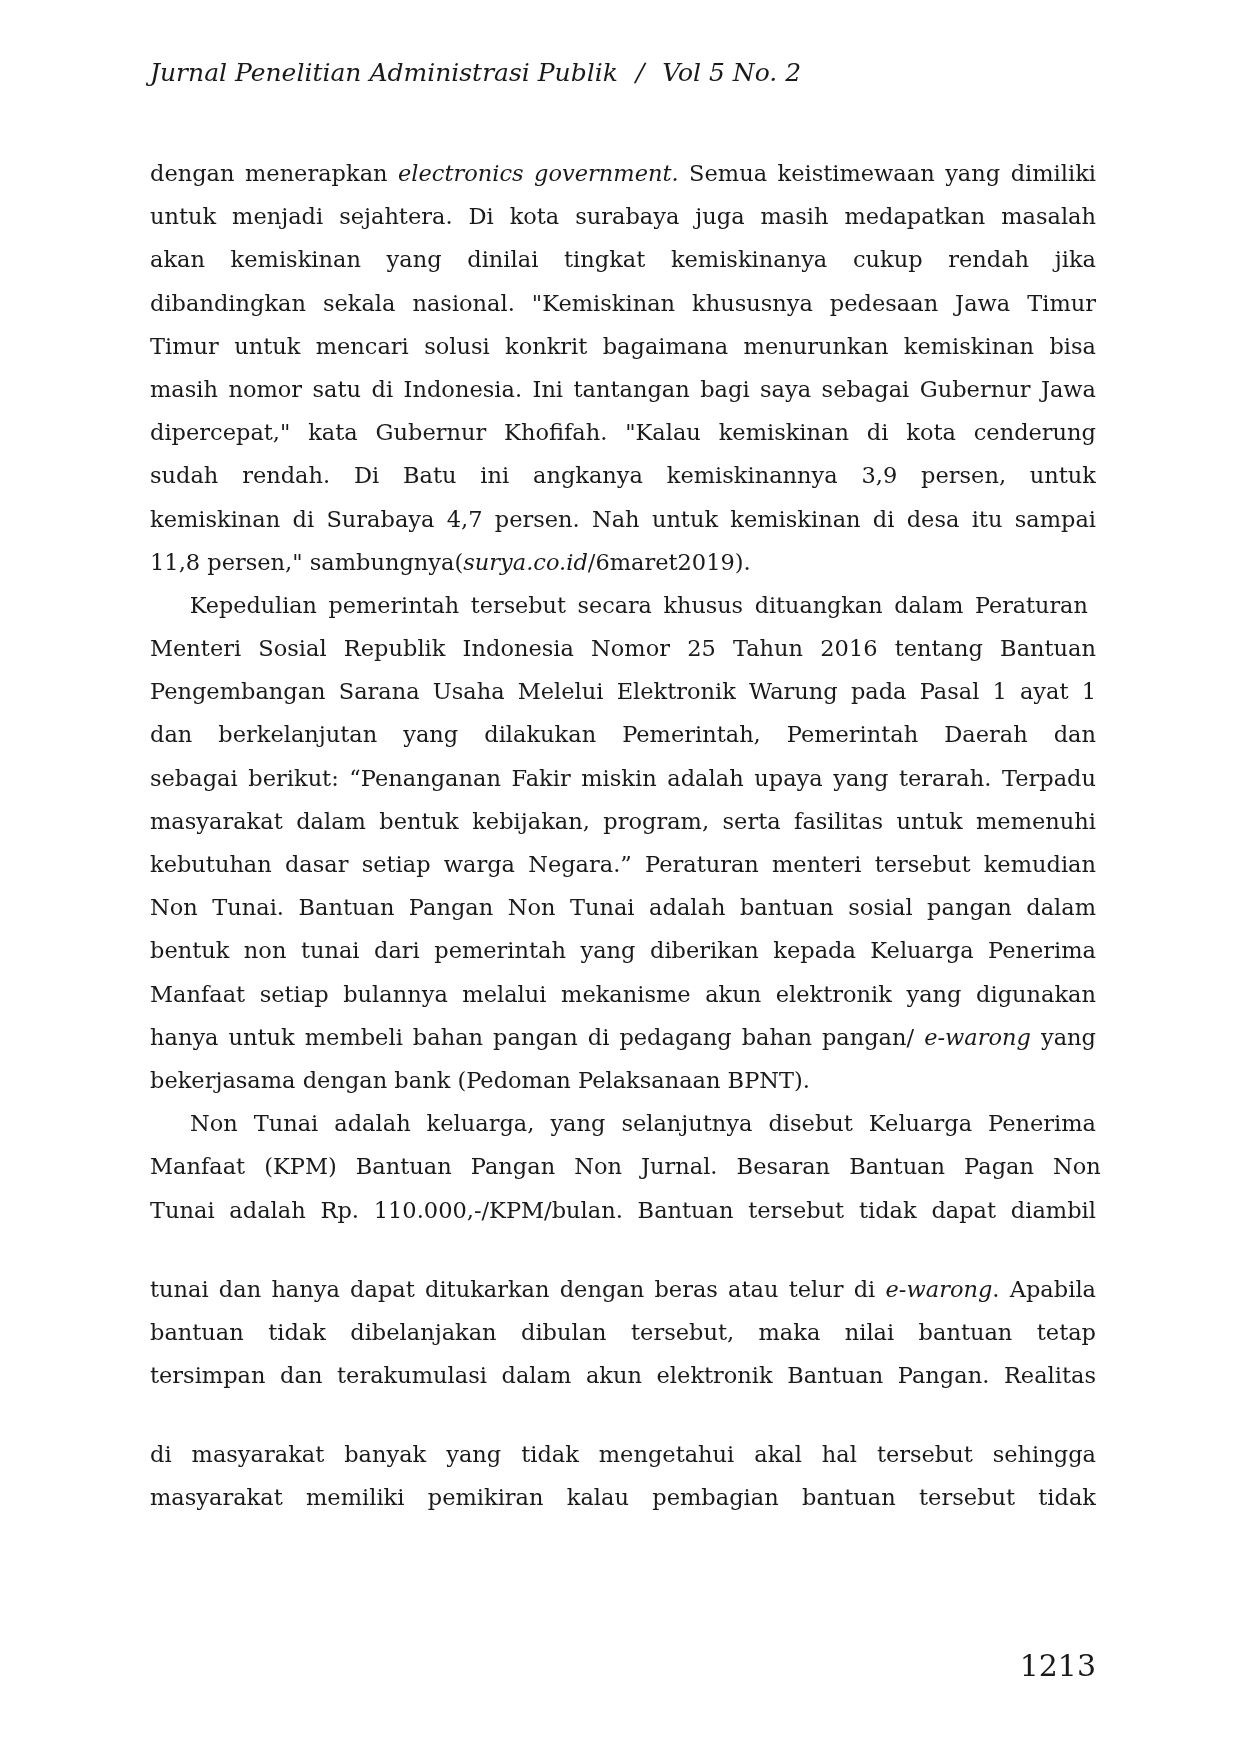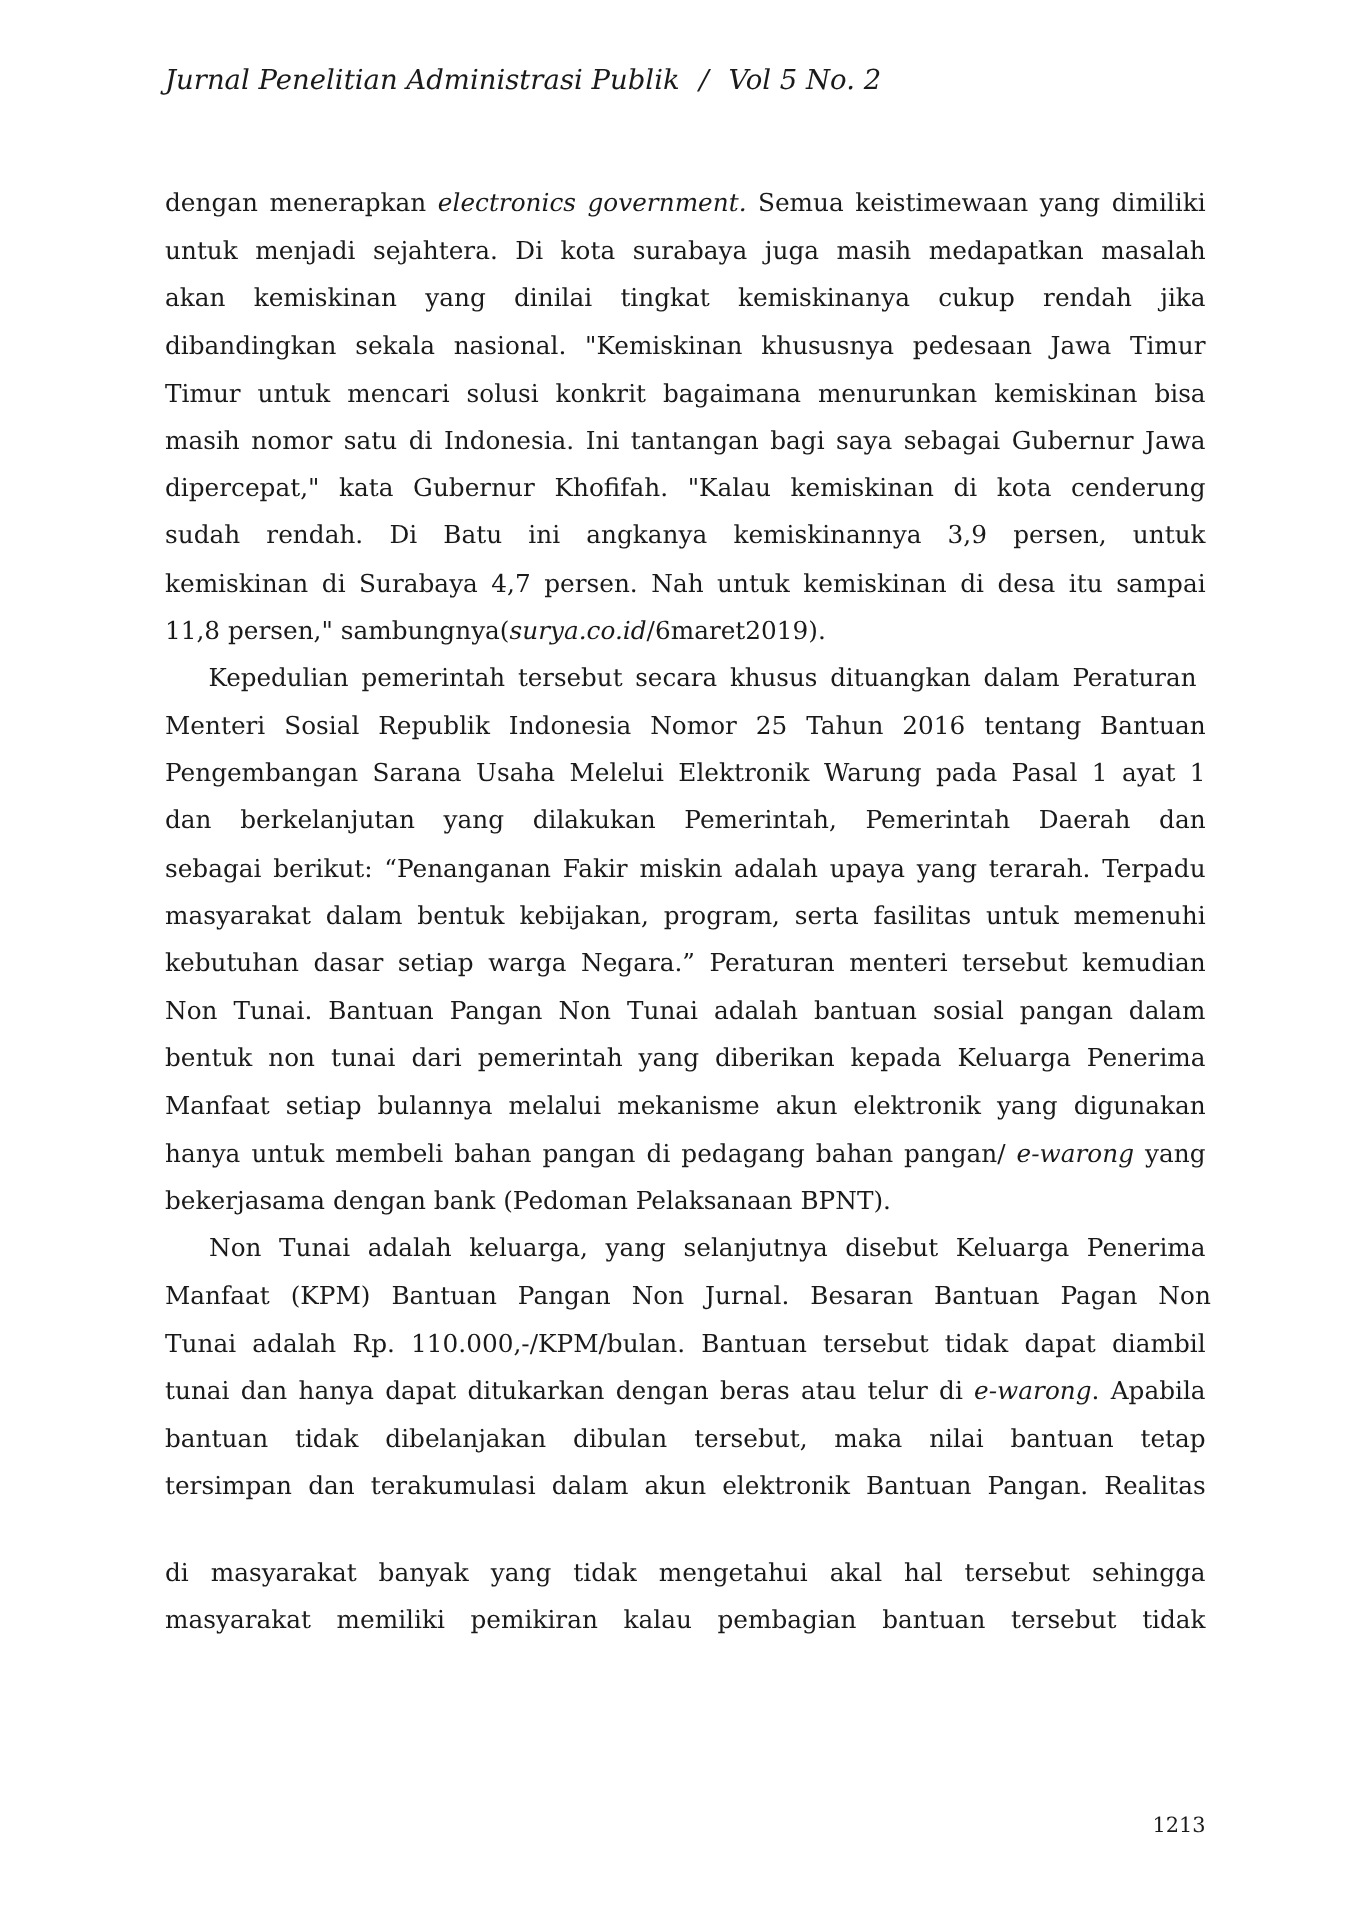--- a/index.html
+++ b/index.html
@@ -1,27 +1,27 @@
 <!DOCTYPE html>
 <html><head>
 <meta charset="utf-8">
 <style>
   html, body { margin: 0; padding: 0; background: #ffffff; }
   body { width: 1240px; height: 1754px; position: relative; overflow: hidden;
          font-family: "DejaVu Serif", "Liberation Serif", serif; color: #1a1a1a; }
   .header { position: absolute; left: 150px; top: 58px; font-style: italic;
             font-size: 25px; letter-spacing: 0px; color: #1a1a1a; white-space: nowrap; }
   .header .sep { display: inline-block; margin: 0 10px; font-style: normal; transform: skewX(-12deg); }
-  .body-text { position: absolute; left: 150px; top: 164px; width: 946px; }
+  .body-text { position: absolute; left: 150px; top: 152px; width: 946px; }
   .line { display: block; height: 43.2px; line-height: 43.2px; font-size: 22.5px;
           text-align: justify; text-align-last: justify; white-space: nowrap; overflow: visible; }
   .line.last { text-align-last: left; }
   .line.indent { text-indent: 40px; }
   em { font-style: italic; }
-  .page-number { position: absolute; right: 144px; top: 1648px; font-size: 19px; text-align: center; }
+  .page-number { position: absolute; right: 144px; top: 1648px; font-size: 30px; text-align: center; }
 </style>
 </head>
 <body>
 
 <div class="header">
   <span>Jurnal Penelitian Administrasi Publik</span>
   <span class="sep">/</span>
   <span>Vol 5 No. 2</span>
 </div>
 
@@ -49,21 +49,21 @@
       <span class="line" style="white-space: nowrap; display: block; width: auto; word-spacing: 7.35469px;"><span>Non Tunai. Bantuan Pangan Non Tunai adalah bantuan sosial pangan dalam</span></span>
       <span class="line" style="white-space: nowrap; display: block; width: auto; word-spacing: 7.33333px;"><span>bentuk non tunai dari pemerintah yang diberikan kepada Keluarga Penerima</span></span>
       <span class="line" style="white-space: nowrap; display: block; width: auto; word-spacing: 7.4082px;"><span>Manfaat setiap bulannya melalui mekanisme akun elektronik yang digunakan</span></span>
       <span class="line" style="white-space: nowrap; display: block; width: auto; word-spacing: 2.87969px;"><span>hanya untuk membeli bahan pangan di pedagang bahan pangan/ </span><em>e-warong</em><span> yang</span></span>
       <span class="line last" style="white-space: nowrap; display: block; width: auto;"><span>bekerjasama dengan bank (Pedoman Pelaksanaan BPNT).</span></span>
     </div>
     <div>
       <span class="line indent" style="white-space: nowrap; display: block; width: auto; word-spacing: 3.83594px;"><span>Non Tunai adalah keluarga, yang selanjutnya disebut Keluarga Penerima</span></span>
       <span class="line" style="white-space: nowrap; display: block; width: auto; word-spacing: 11.9236px;"><span>Manfaat (KPM) Bantuan Pangan Non Jurnal. Besaran Bantuan Pagan Non</span></span>
       <span class="line" style="white-space: nowrap; display: block; width: auto; word-spacing: 7.61914px;"><span>Tunai adalah Rp. 110.000,-/KPM/bulan. Bantuan tersebut tidak dapat diambil</span></span>
-      <span class="line" style="white-space: nowrap; display: block; width: auto; word-spacing: 3.06818px;"><span>tunai dan hanya dapat ditukarkan dengan beras atau telur di </span><em>e-warong</em><span>. Apabila</span></span>
+      <span class="line" style="white-space: nowrap; display: block; width: auto; word-spacing: 3.06818px; margin-top: 36px;"><span>tunai dan hanya dapat ditukarkan dengan beras atau telur di </span><em>e-warong</em><span>. Apabila</span></span>
       <span class="line" style="white-space: nowrap; display: block; width: auto; word-spacing: 17.2598px;"><span>bantuan tidak dibelanjakan dibulan tersebut, maka nilai bantuan tetap</span></span>
       <span class="line" style="white-space: nowrap; display: block; width: auto; word-spacing: 7.47266px;"><span>tersimpan dan terakumulasi dalam akun elektronik Bantuan Pangan. Realitas</span></span>
       <span class="line" style="white-space: nowrap; display: block; width: auto; word-spacing: 12.7934px; margin-top: 36px;"><span>di masyarakat banyak yang tidak mengetahui akal hal tersebut sehingga</span></span>
       <span class="line" style="white-space: nowrap; display: block; width: auto; word-spacing: 16.1763px;"><span>masyarakat memiliki pemikiran kalau pembagian bantuan tersebut tidak</span></span>
     </div>
   </div>
 
 <div class="page-number">1213</div>
 
 </body></html>

